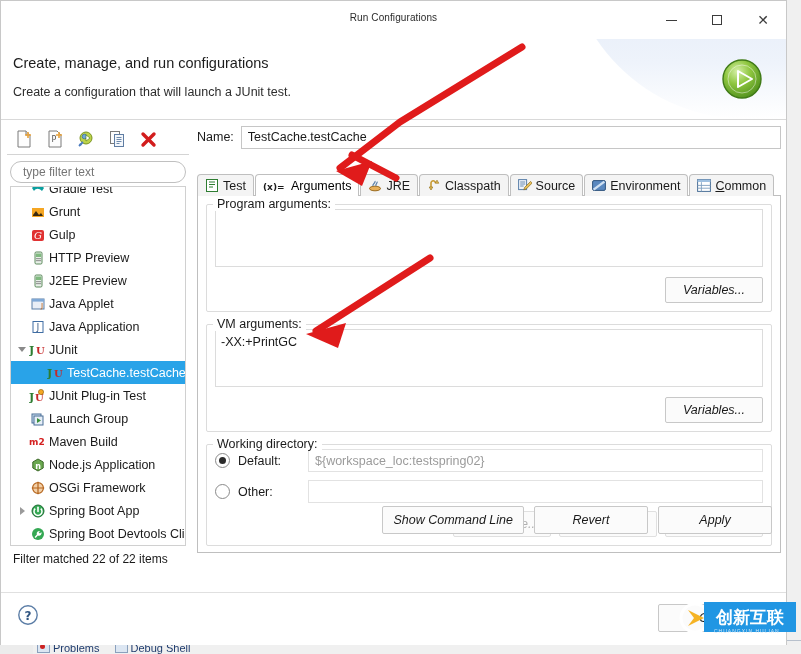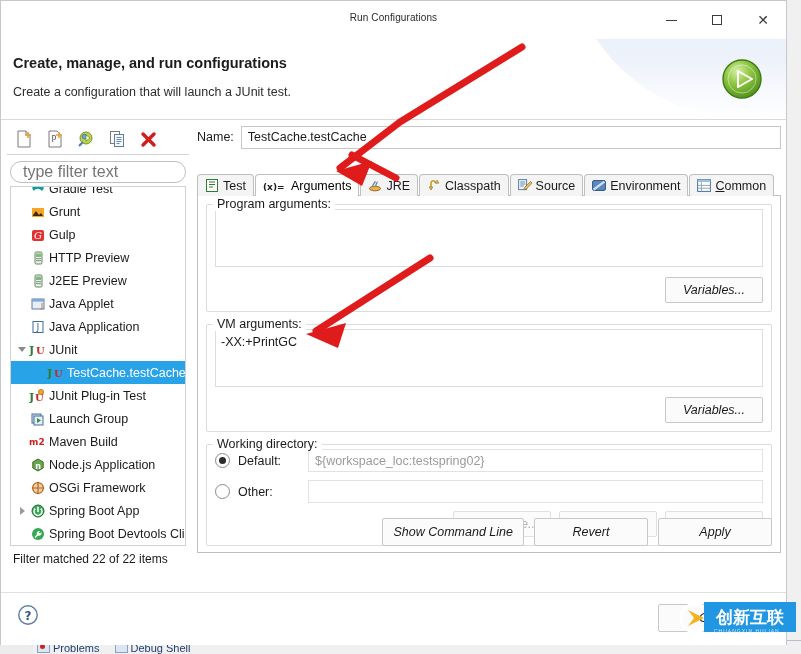--- a/index.html
+++ b/index.html
@@ -69,21 +69,21 @@
   .glyph-max { width: 10px; height: 10px; border: 1px solid #3c3c3c; box-sizing: border-box; }
   .glyph-close { font-size: 14px; line-height: 14px; font-family: "DejaVu Sans", sans-serif; }
 
   
   .banner {
     position: relative; height: 80px; background: #ffffff;
     border-bottom: 1px solid #d9d9d9; overflow: hidden;
   }
   .banner-title {
     position: absolute; left: 12px; top: 16px;
-    font-size: 14.5px; font-weight: bold; color: #1c1c1c;
+    font-size: 14.5px; font-weight: normal; color: #1c1c1c;
   }
   .banner-sub {
     position: absolute; left: 12px; top: 46px;
     font-size: 12.5px; color: #2d2d2d;
   }
   .banner-swoosh {
     position: absolute; right: -40px; top: -110px;
     width: 260px; height: 190px; border-radius: 0 0 0 180px;
     background: linear-gradient(180deg,#dde6f5 0%, #eef3fb 70%, #ffffff 100%);
   }
@@ -108,21 +108,21 @@
   }
   .cfg-toolbar {
     position: relative; height: 30px; border-bottom: 1px solid #d4d4d4;
     display: flex; align-items: center; padding-left: 6px; gap: 9px;
   }
   .tb-btn { width: 22px; height: 22px; display: flex; align-items: center; justify-content: center; }
   .filter-wrap { padding: 6px 3px 4px 3px; }
   .filter-box {
     width: 100%; box-sizing: border-box; height: 22px;
     border: 1px solid #c0c0c0; border-radius: 11px;
-    font-size: 16px; color: #8e8e8e; padding: 0 12px;
+    font-size: 12px; color: #8e8e8e; padding: 0 12px;
     font-family: "Liberation Sans", sans-serif; outline: none;
     background: #fff;
   }
   .tree {
     position: absolute; left: 3px; top: 62px; width: 176px; height: 360px;
     border: 1px solid #d0d0d0; background: #fff; overflow: hidden;
     box-sizing: border-box;
   }
   .tree-clip {
     position: absolute; left: 0; top: -10px; width: 100%;
@@ -224,21 +224,21 @@
   .wd-input {
     flex: 1; height: 23px; box-sizing: border-box;
     border: 1px solid #e2e2e2; background: #fff;
     font-size: 12.5px; color: #9b9b9b; padding: 0 6px;
     font-family: "Liberation Sans", sans-serif; outline: none;
   }
   .wd-btns { display: flex; justify-content: flex-end; gap: 8px; margin-top: 4px; }
 
   
   .apply-row {
-    position: absolute; right: 8px; bottom: 6px;
+    position: absolute; right: 8px; bottom: 18px;
     display: flex; gap: 10px; text-align: center;
   }
 
   
   .footer {
     position: relative; height: 52px; background: #fff;
     border-top: 1px solid #e0e0e0;
   }
   .help-icon {
     position: absolute; left: 16px; top: 11px; width: 22px; height: 22px;

